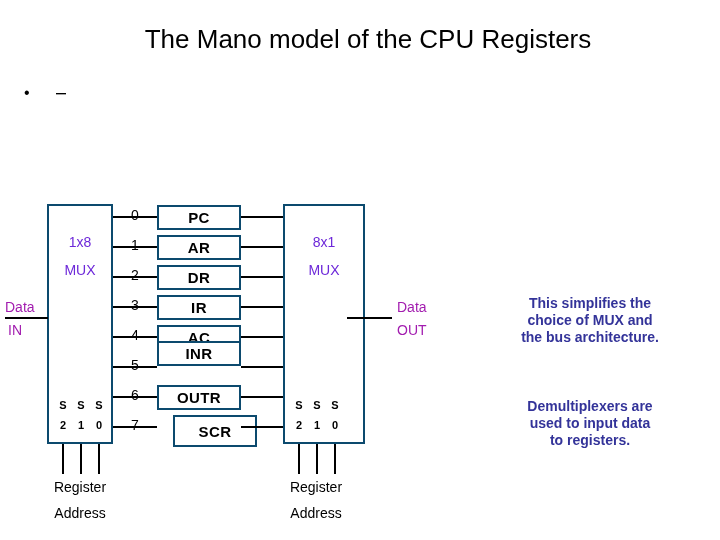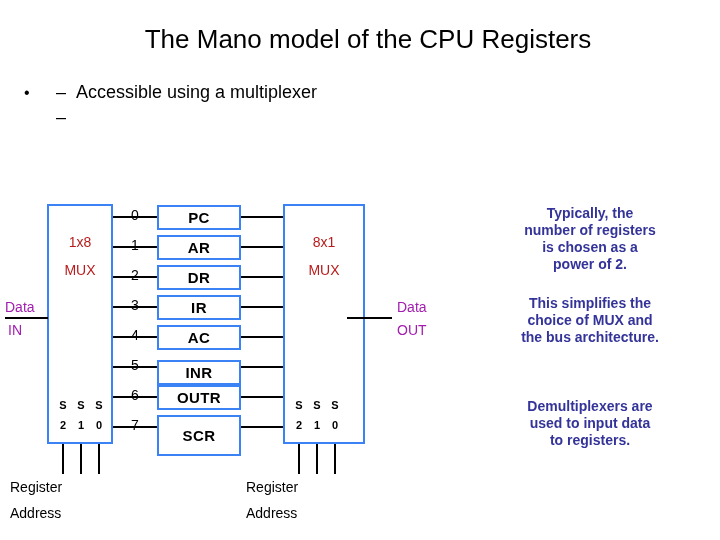--- a/index.html
+++ b/index.html
@@ -26,42 +26,42 @@
   }
   .b2{
     position:relative;font-size:18px;line-height:25px;padding-left:62px;color:#000;
   }
   .b2 .dash{
     position:absolute;left:42px;top:0;font-size:18px;line-height:25px;
   }
 
   
   .diagram{position:absolute;left:0;top:0;width:460px;height:540px;}
-  .box{position:absolute;border:2px solid #3b82f6;background:#fff;box-sizing:border-box;}
+  .box{position:absolute;border:2px solid #0c4a6e;background:#fff;box-sizing:border-box;}
   .mux{
     display:flex;flex-direction:column;align-items:center;
   }
   .mux .mlabel{
-    position:absolute;width:100%;text-align:center;font-size:14px;color:#b91c1c;
+    position:absolute;width:100%;text-align:center;font-size:14px;color:#6d28d9;
   }
   .reg{
     display:flex;align-items:center;justify-content:center;
     font-size:15px;font-weight:bold;letter-spacing:0.4px;
   }
   .wire{position:absolute;background:#000;}
   .hw{height:2px;}
   .vw{width:2px;}
   .idx{
     position:absolute;font-size:14px;color:#000;text-align:center;width:18px;
   }
   .slabel{
     position:absolute;font-size:11px;font-weight:bold;text-align:center;width:14px;
   }
   .cap{
-    position:absolute;font-size:14px;color:#000;width:140px;
+    position:absolute;font-size:14px;color:#000;text-align:center;width:140px;
   }
   .iolbl{position:absolute;font-size:14px;color:#a21caf;}
 
   
   .note{
     position:absolute;text-align:center;font-weight:bold;color:#333399;
     font-size:14px;line-height:17px;
   }
 </style>
 </head>
@@ -70,21 +70,20 @@
 <div id="slide">
 
   <div class="title">The Mano model of the CPU Registers</div>
 
   <div class="bullets">
     <div class="b1">
       <span class="dot">•</span>
     </div>
     <div class="b2">
       <span class="dash">–</span>
-      <span>Accessible using a multiplexer</span>
     </div>
     <div class="b2">
       <span class="dash">–</span>
     </div>
   </div>
 
   <div class="diagram">
 
     <div class="box mux" style="left:47px;top:204px;width:66px;height:240px;">
       <div class="mlabel" style="top:28px;">1x8</div>
@@ -155,37 +154,36 @@
         </div>
         <div class="wire hw" style="left: 241px; top: 306px; width: 42px;"></div>
         <div class="wire hw" style="left: 113px; top: 336px; width: 44px;"></div>
         <div class="idx" style="left: 126px; top: 327px;">4</div>
         <div class="box reg" style="left: 157px; top: 325px; width: 84px; height: 25px;">
           <span>AC</span>
         </div>
         <div class="wire hw" style="left: 241px; top: 336px; width: 42px;"></div>
         <div class="wire hw" style="left: 113px; top: 366px; width: 44px;"></div>
         <div class="idx" style="left: 126px; top: 357px;">5</div>
-        <div class="box reg" style="left: 157px; top: 341px; width: 84px; height: 25px; margin-top: 19px;">
+        <div class="box reg" style="left: 157px; top: 341px; width: 84px; height: 25px;">
           <span>INR</span>
         </div>
         <div class="wire hw" style="left: 241px; top: 366px; width: 42px;"></div>
         <div class="wire hw" style="left: 113px; top: 396px; width: 44px;"></div>
         <div class="idx" style="left: 126px; top: 387px;">6</div>
         <div class="box reg" style="left: 157px; top: 385px; width: 84px; height: 25px;">
           <span>OUTR</span>
         </div>
         <div class="wire hw" style="left: 241px; top: 396px; width: 42px;"></div>
         <div class="wire hw" style="left: 113px; top: 426px; width: 44px;"></div>
         <div class="idx" style="left: 126px; top: 417px;">7</div>
-        <div class="box reg" style="left: 157px; top: 415px; width: 84px; height: 41px;">
+        <div class="box reg" style="left: 173px; top: 415px; width: 84px; height: 32px;">
           <span>SCR</span>
         </div>
         <div class="wire hw" style="left: 241px; top: 426px; width: 42px;"></div>
       </div>
 
   </div>
 
-  <div class="note" style="left:500px;top:205px;width:180px;">Typically, the<br>number of registers<br>is chosen as a<br>power of 2.</div>
   <div class="note" style="left:500px;top:295px;width:180px;">This simplifies the<br>choice of MUX and<br>the bus architecture.</div>
   <div class="note" style="left:500px;top:398px;width:180px;">Demultiplexers are<br>used to input data<br>to registers.</div>
 
 </div>
 
 </body></html>

